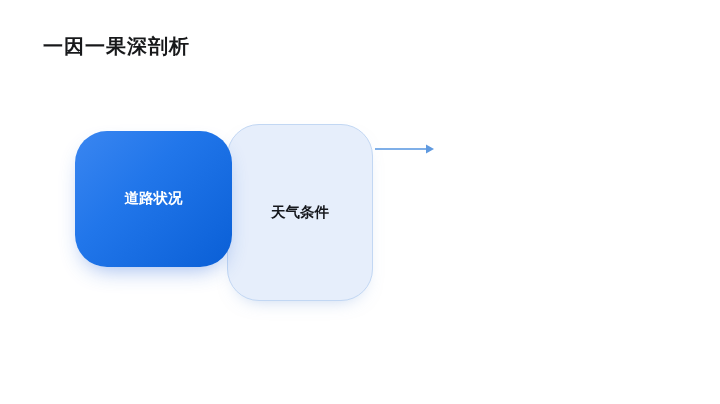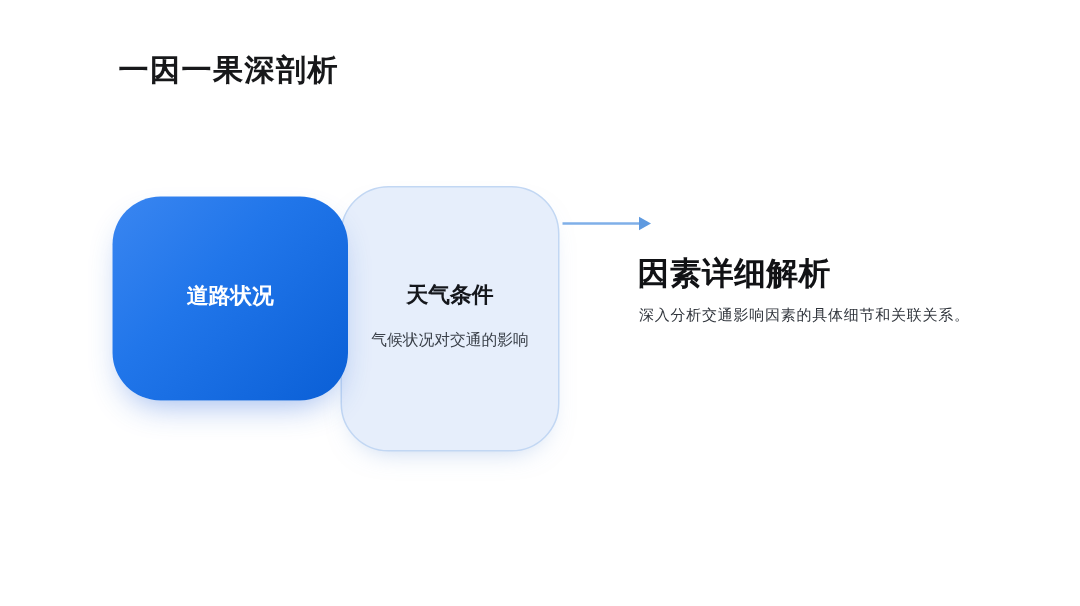--- a/index.html
+++ b/index.html
@@ -14,21 +14,20 @@
     width: 720px; height: 404px;
     background: #ffffff;
   }
   .slide-title {
     position: absolute;
     left: 43px; top: 33px;
     font-size: 20px;
     font-weight: 800;
     color: #17181a;
     letter-spacing: 1px;
-    margin-left: 36px;
   }
   .card {
     position: absolute;
     top: 131px;
     height: 136px;
     border-radius: 32px;
     display: flex;
     flex-direction: column;
     align-items: center;
     justify-content: center;
@@ -95,25 +94,22 @@
 <div class="slide">
 
   <h1 class="slide-title">一因一果深剖析</h1>
 
   <div class="card card-road">
     <div class="card-title">道路状况</div>
   </div>
 
   <div class="card card-weather">
     <div class="card-title">天气条件</div>
-    <div class="card-body">气候状况对交通的影响</div>
   </div>
 
   <svg class="flow-arrow" viewBox="0 0 62 14">
     <line x1="1" y1="7" x2="53" y2="7" stroke="#7fafe8" stroke-width="1.8"></line>
     <path d="M52 2.5 L60 7 L52 11.5 Z" fill="#5f9ae0"></path>
   </svg>
 
-  <h2 class="detail-heading">因素详细解析</h2>
 
-  <p class="detail-body">深入分析交通影响因素的具体细节和关联关系。</p>
 
 </div>
 
 </body></html>

